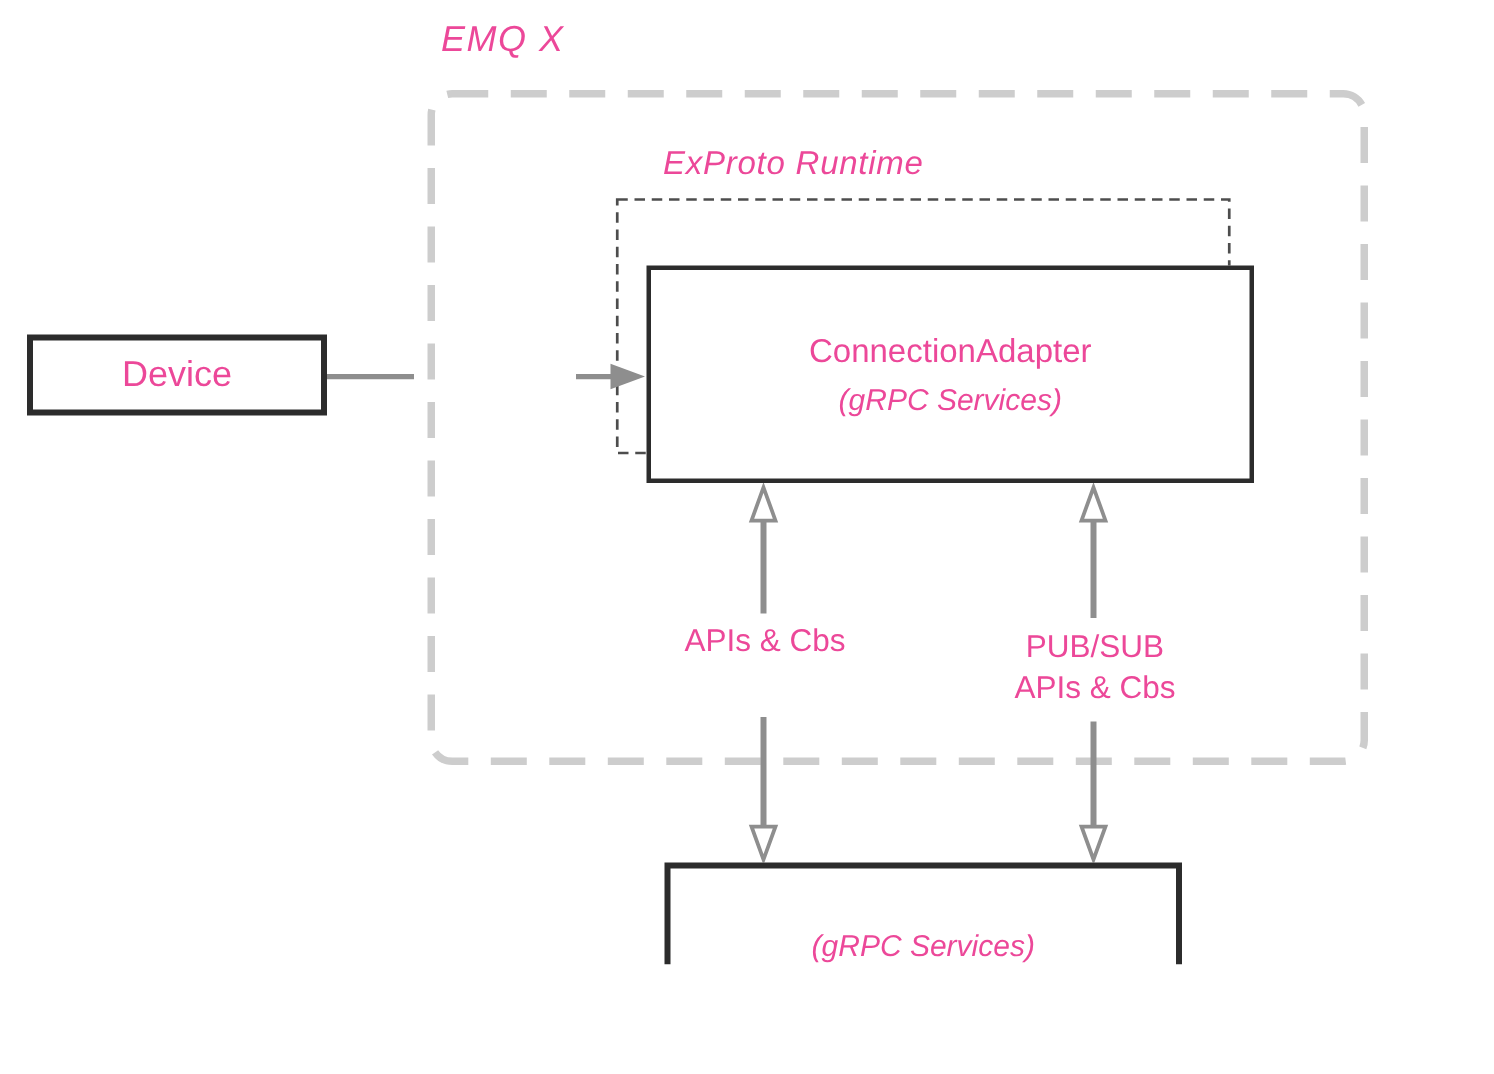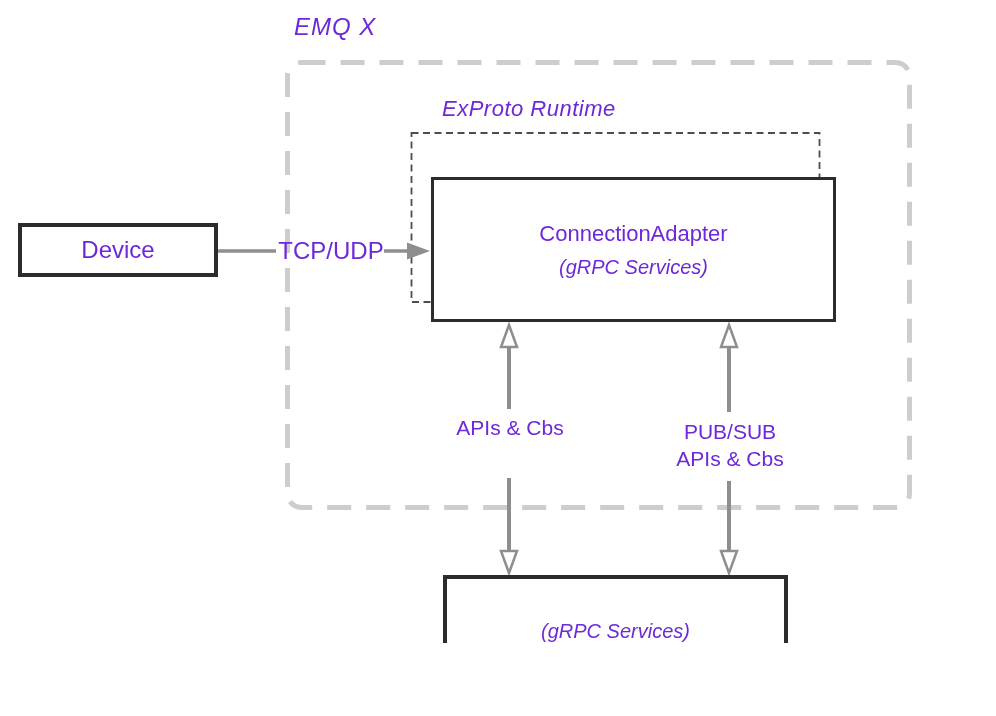--- a/index.html
+++ b/index.html
@@ -2,21 +2,21 @@
 <html><head>
 <meta charset="utf-8">
 <style>
   html, body { margin: 0; padding: 0; background: #ffffff; }
   .canvas {
     position: relative;
     width: 996px;
     height: 643px;
     background: #ffffff;
     font-family: "Liberation Sans", sans-serif;
-    color: #6d28d9;
+    color: #ec4899;
     overflow: hidden;
   }
   .svg-layer {
     position: absolute;
     left: 0; top: 0;
     width: 996px; height: 716px;
     z-index: 0;
   }
   .node-box {
     position: absolute;
@@ -103,21 +103,20 @@
       <line x1="729" y1="347" x2="729" y2="412" stroke-width="4"></line>
       <line x1="729" y1="481" x2="729" y2="551" stroke-width="4"></line>
       <path d="M729 573 L721 551 L737 551 Z" fill="#ffffff"></path>
     </g>
   </svg>
 
   <div class="floating-label emqx-title">EMQ X</div>
 
   <div class="floating-label exproto-title">ExProto Runtime</div>
 
-  <div class="floating-label tcpudp-label">TCP/UDP</div>
 
   <div class="floating-label arrow-label socket-label">
     <div>APIs &amp; Cbs</div>
   </div>
 
   <div class="floating-label arrow-label pubsub-label">
     <div>PUB/SUB</div>
     <div>APIs &amp; Cbs</div>
   </div>
 

